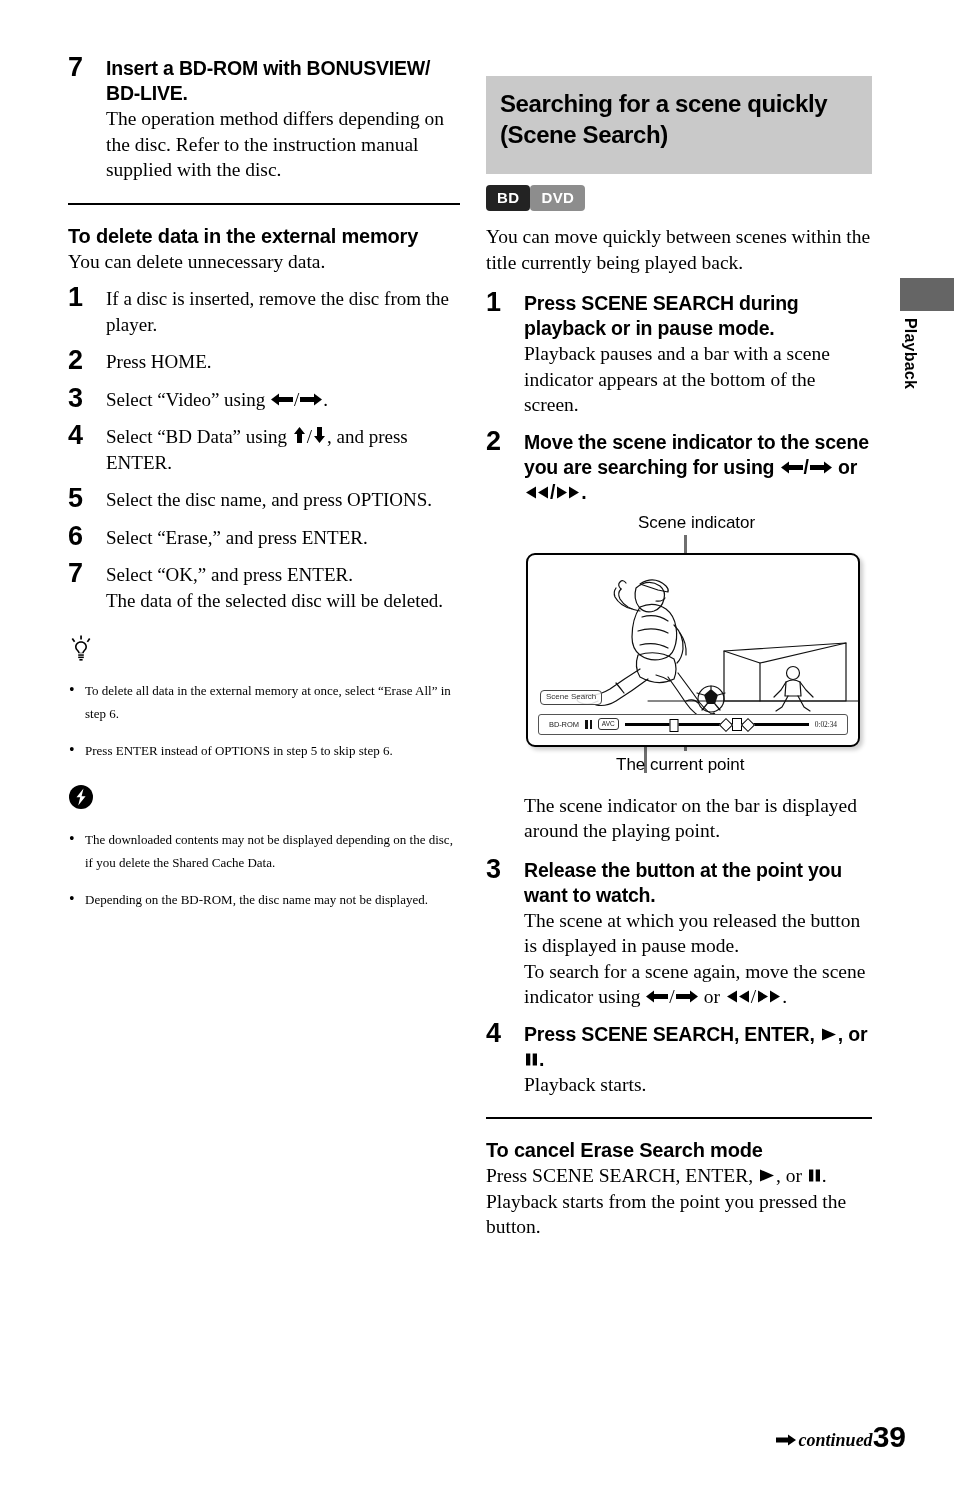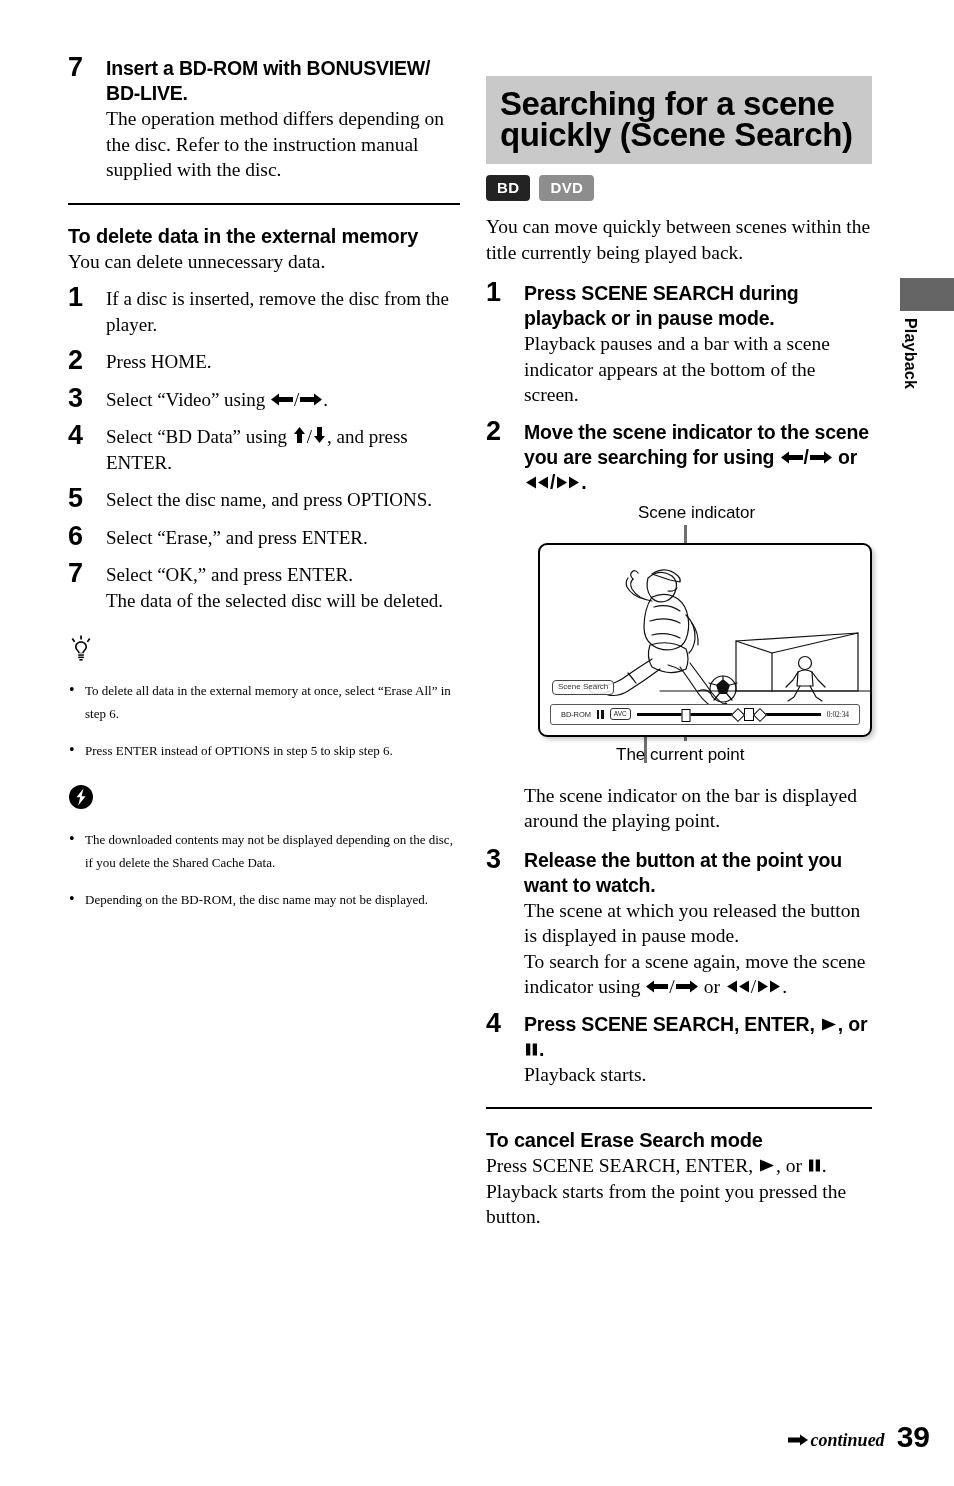--- a/index.html
+++ b/index.html
@@ -84,33 +84,33 @@
     font-family: "Liberation Sans", "DejaVu Sans", sans-serif;
     font-weight: bold;
     font-size: 20px;
     line-height: 26px;
     letter-spacing: -0.2px;
   }
 
   
   .banner {
     background: #c9c9c9;
-    padding: 12px 14px 14px 14px;
-    font-family: "Liberation Sans", "DejaVu Sans", sans-serif;
-    font-weight: bold;
-    font-size: 33px;
+    padding: 12px 14px 24px 14px;
+    font-family: "Liberation Sans", "DejaVu Sans", sans-serif;
+    font-weight: bold;
+    font-size: 24px;
     line-height: 31px;
     letter-spacing: -0.4px;
   }
 
   
   .badges {
     margin-top: 11px;
     display: flex;
-    gap: 9px;
+    gap: 0;
   }
   .badge {
     display: inline-block;
     border-radius: 4px;
     color: #ffffff;
     font-family: "Liberation Sans", "DejaVu Sans", sans-serif;
     font-weight: bold;
     font-size: 15px;
     line-height: 15px;
     padding: 5px 11px 6px 11px;
@@ -164,21 +164,21 @@
     line-height: 19px;
     white-space: nowrap;
   }
   .leader {
     position: absolute;
     width: 3px;
     background: #6f6f6f;
   }
   .tv {
     position: absolute;
-    left: 52px;
+    left: 40px;
     top: 40px;
     width: 330px;
     height: 190px;
     border: 2.5px solid #000;
     border-radius: 9px;
     background: #fff;
     box-shadow: 3px 3px 4px rgba(0,0,0,0.20);
     overflow: hidden;
     text-align: right;
   }
@@ -306,25 +306,24 @@
     letter-spacing: 0.2px;
     color: #000;
     writing-mode: vertical-rl;
     text-orientation: mixed;
     white-space: nowrap;
   }
 
   
   .footer {
     position: absolute;
-    right: 24px;
+    right: 48px;
     bottom: 34px;
     display: flex;
     align-items: baseline;
-    gap: 12px;
   }
   .footer .cont {
     font-family: "Liberation Serif", "DejaVu Serif", serif;
     font-style: italic;
     font-weight: bold;
     font-size: 18px;
     line-height: 20px;
   }
   .footer .pg {
     font-family: "Liberation Sans", "DejaVu Sans", sans-serif;

